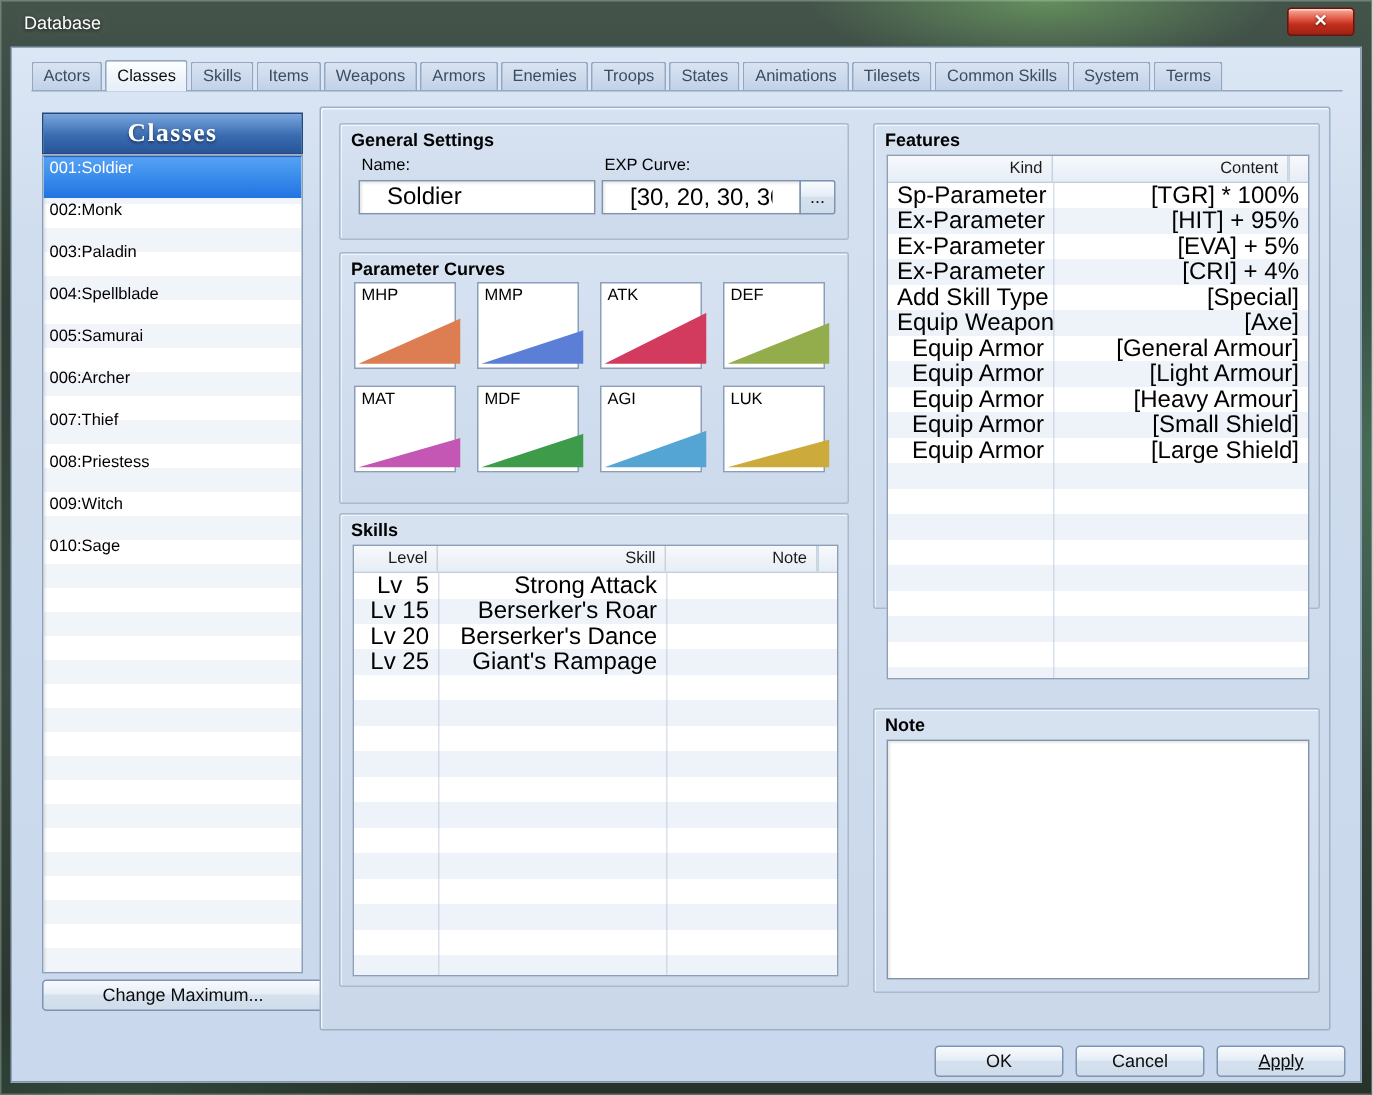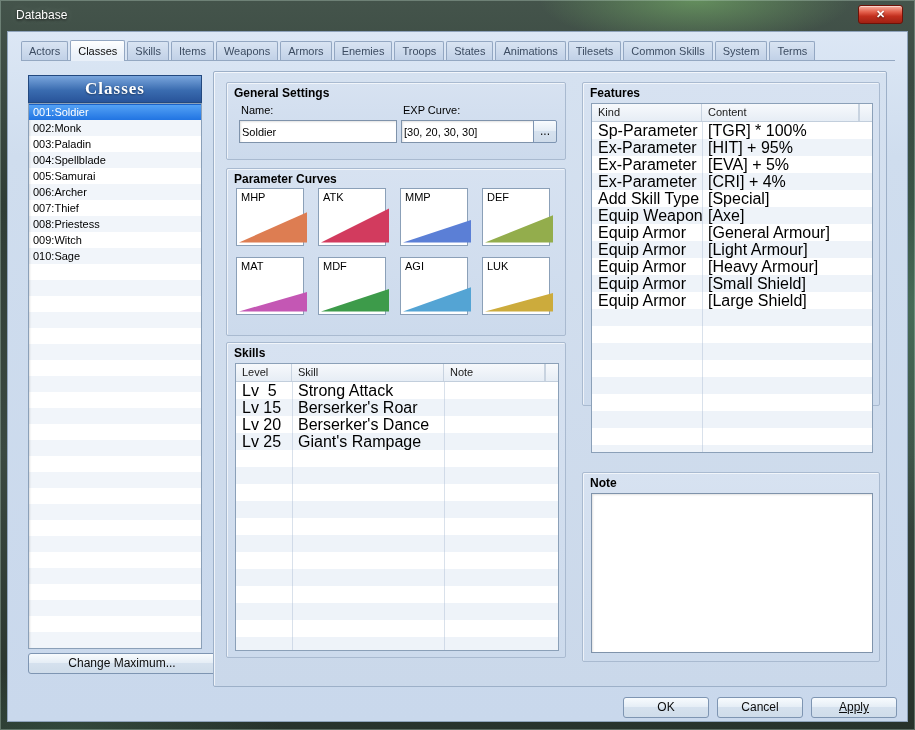--- a/index.html
+++ b/index.html
@@ -58,21 +58,21 @@
     background:linear-gradient(#7aa6dd, var(--classes-header,#3a6cb0) 55%, #28549a);
     border:1px solid #23497f; color:#fff; text-align:center; line-height:26px;
     font-family:"Liberation Serif", serif; font-size:17px; font-weight:bold; letter-spacing:1px;
     text-shadow:0 1px 2px rgba(0,0,0,.45);
   }
   .class-list {
     position:absolute; left:20px; top:71px; width:174px; height:546px; overflow:hidden;
     background:#fff repeating-linear-gradient(#fff 0, #fff 16px, #f1f5fa 16px, #f1f5fa 32px);
     border:1px solid #8ba0b8; box-shadow:inset 1px 1px 2px rgba(0,0,0,.12);
   }
-  .class-item { height:16px; line-height:16px; font-size:11px; padding:0 4px; white-space:nowrap; color:#000; }
+  .class-item { height:28px; line-height:16px; font-size:11px; padding:0 4px; white-space:nowrap; color:#000; }
   .class-item.selected {
     background:linear-gradient(var(--selection-top,#54a2f5), var(--selection,#2174e2));
     color:#fff; border-top:1px solid #1b63c8; line-height:15px;
   }
   .change-max {
     position:absolute; left:20px; top:621px; width:188px; height:21px; line-height:19px;
   }
 
   
   .btn {
@@ -93,42 +93,42 @@
     box-shadow:inset 1px 1px 0 rgba(255,255,255,.65);
     background:linear-gradient(#d7e2f1,#ccdaec);
   }
   .group-title { position:absolute; top:3px; left:7px; font-size:12px; font-weight:bold; color:#000; }
 
   .g-general { left:12px; top:10px; width:340px; height:78px; }
   .field-label { position:absolute; font-size:11px; color:#000; }
   .gs-name-label { left:14px; top:21px; }
   .gs-exp-label  { left:176px; top:21px; }
   .text-input {
-    position:absolute; border:1px solid #7f93ab; background:#fff; font-size:11px;
-    padding:0 2px; font-family:"Liberation Sans", sans-serif; color:#000;
+    position:absolute; border:1px solid #7f93ab; background:#fff; font-size:16px;
+    padding:0 18px; font-family:"Liberation Sans", sans-serif; color:#000;
     box-shadow:inset 1px 1px 2px rgba(0,0,0,.12);
   }
   .gs-name-input { left:12px; top:37px; width:158px; height:23px; }
   .gs-exp-input  { left:174px; top:37px; width:133px; height:23px; }
   .gs-exp-btn    { position:absolute; left:306px; top:37px; width:24px; height:23px; line-height:20px; border-radius:0 2px 2px 0; }
 
   .g-params { left:12px; top:96px; width:340px; height:168px; }
   .curve-grid {
     position:absolute; left:9px; top:19px; width:322px;
     display:grid; grid-template-columns:repeat(4,74px); gap:11px 8px;
   }
   .curve-tile { width:68px; height:58px; background:#fff; border:1px solid #8ba0b8; position:relative; }
   .curve-label { position:absolute; left:4px; top:2px; font-size:11px; color:#000; }
   .curve-svg { position:absolute; left:2px; bottom:2px; width:68px; height:40px; display:block; }
 
   .g-skills { left:12px; top:270px; width:340px; height:316px; }
   .g-features { left:368px; top:10px; width:298px; height:324px; }
   .g-note { left:368px; top:400px; width:298px; height:190px; }
 
-  .table { position:absolute; background:#fff; border:1px solid #8ba0b8; overflow:hidden; }
+  .table { position:absolute; background:#fff; border:1px solid #8ba0b8; overflow:hidden;text-align:right; }
   .skills-table   { left:8px; top:20px; width:324px; height:288px; }
   .features-table { left:8px; top:20px; width:282px; height:350px; }
   .t-head {
     position:absolute; left:0; right:0; top:0; height:18px; display:flex;
     background:linear-gradient(#f7f9fc,#e6edf5); border-bottom:1px solid #c2ceDC;
     font-size:11px; color:#1a1a1a;
   }
   .t-head .cell { padding:2px 6px; border-right:1px solid #c8d3e0; white-space:nowrap; overflow:hidden; }
   .t-body {
     position:absolute; left:0; right:0; top:18px; bottom:0;
@@ -215,29 +215,29 @@
       <div class="group g-params">
         <span class="group-title">Parameter Curves</span>
         <div class="curve-grid">
             <div class="curve-tile">
               <span class="curve-label">MHP</span>
               <svg class="curve-svg" viewBox="0 0 70 40">
                 <polygon points="0,40 70,9 70,40" fill="#dd7d52"></polygon>
               </svg>
             </div>
             <div class="curve-tile">
+              <span class="curve-label">MMP</span>
+              <svg class="curve-svg" viewBox="0 0 70 40">
+                <polygon points="0,40 70,17 70,40" fill="#5b7fd6"></polygon>
+              </svg>
+            </div>
+            <div class="curve-tile">
               <span class="curve-label">ATK</span>
               <svg class="curve-svg" viewBox="0 0 70 40">
                 <polygon points="0,40 70,5 70,40" fill="#d23b5e"></polygon>
-              </svg>
-            </div>
-            <div class="curve-tile">
-              <span class="curve-label">MMP</span>
-              <svg class="curve-svg" viewBox="0 0 70 40">
-                <polygon points="0,40 70,17 70,40" fill="#5b7fd6"></polygon>
               </svg>
             </div>
             <div class="curve-tile">
               <span class="curve-label">DEF</span>
               <svg class="curve-svg" viewBox="0 0 70 40">
                 <polygon points="0,40 70,12 70,40" fill="#93ad4c"></polygon>
               </svg>
             </div>
             <div class="curve-tile">
               <span class="curve-label">MAT</span>

